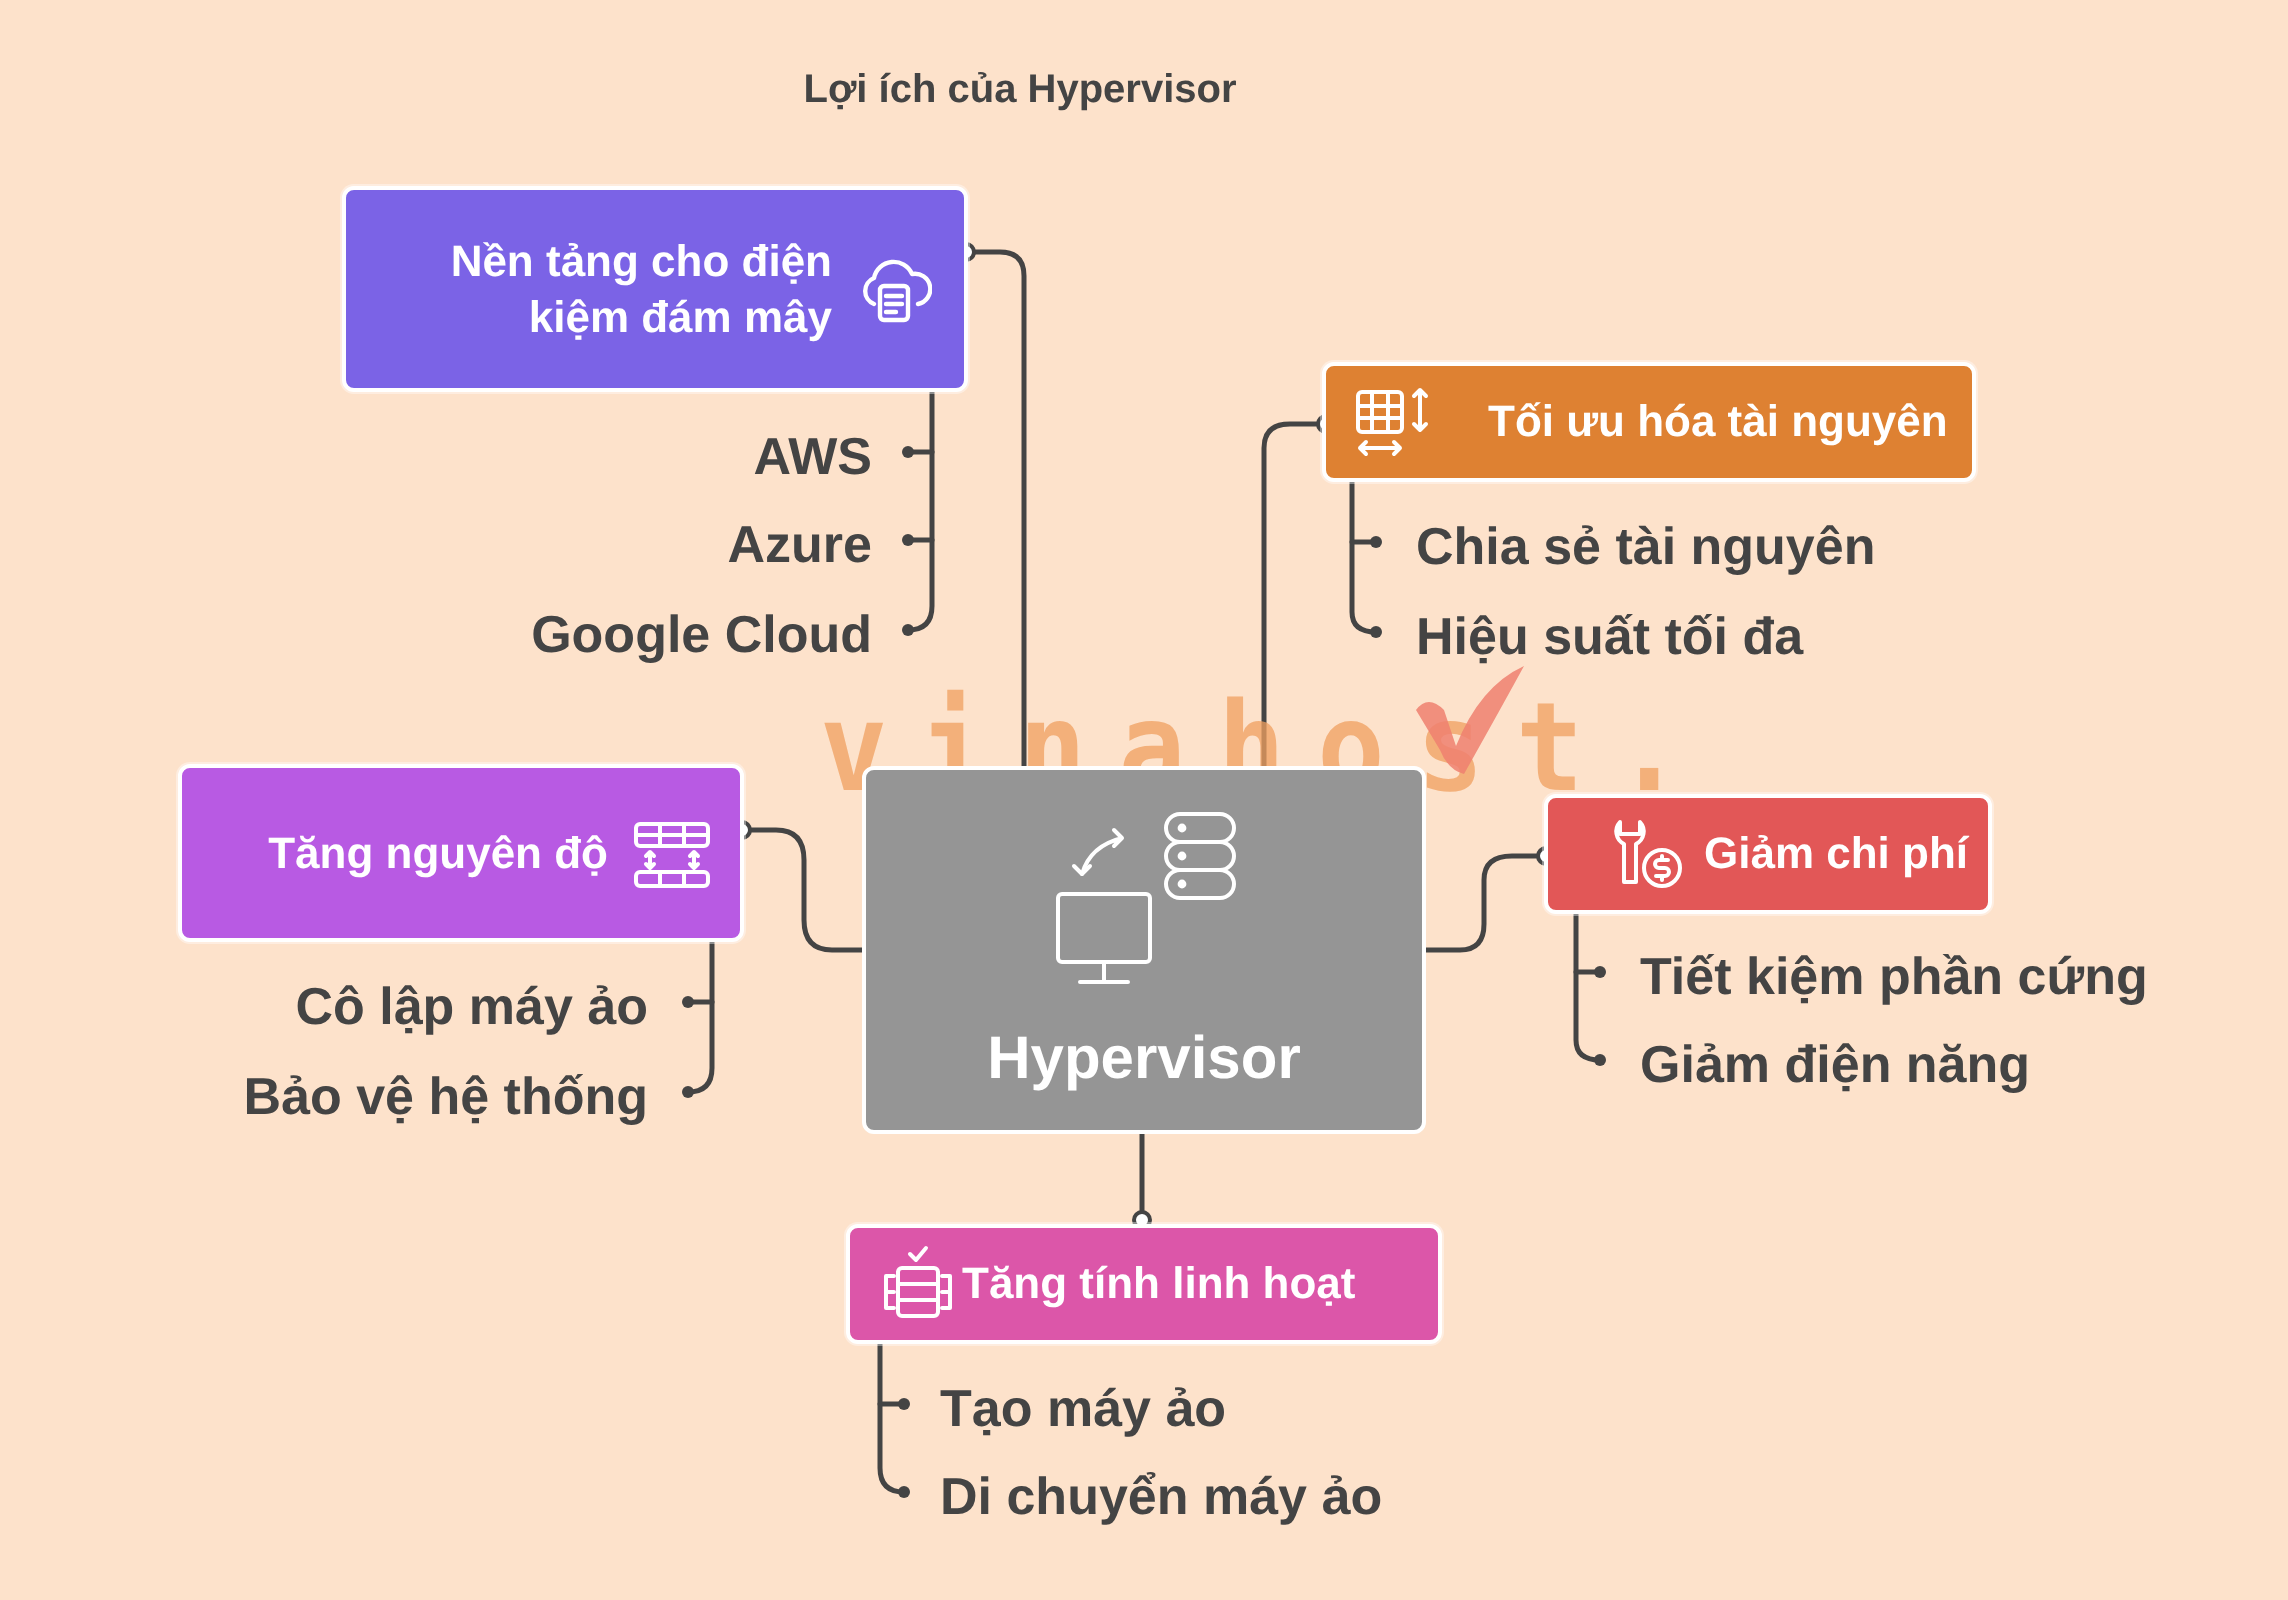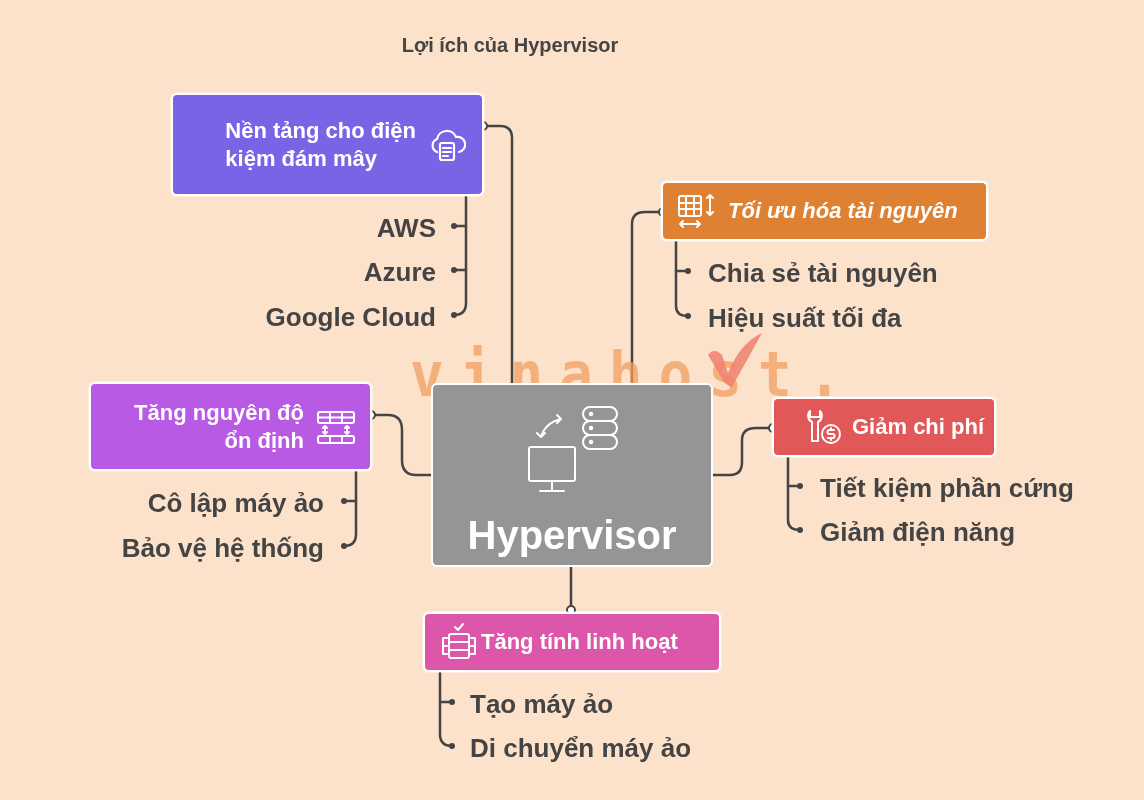--- a/index.html
+++ b/index.html
@@ -27,21 +27,21 @@
     position:absolute; font-size:26px; font-weight:bold; color:#444;
     white-space:nowrap;
   }
   .leaf.r { text-align:right; }
   .center {
     position:absolute; left:431px; top:383px; width:282px; height:184px;
     background:#959595; border:2px solid #fff; border-radius:6px; box-sizing:border-box;
   }
   .center .lbl {
     position:absolute; left:0; right:0; top:128px; text-align:center;
-    color:#fff; font-size:40px; font-weight:bold;
+    color:#fff; font-size:30px; font-weight:bold;
   }
   .watermark {
     position:absolute; left:410px; top:342px; font-size:56px; font-weight:bold;
     letter-spacing:16px; color:#f0a060; opacity:0.75;
     font-family:"DejaVu Sans Mono", monospace; transform:scaleY(1.1);
   }
 </style>
 </head>
 <body>
 
@@ -92,50 +92,49 @@
   <g fill="#fff" stroke="#444" stroke-width="2">
     <circle cx="483" cy="126" r="4"></circle>
     <circle cx="663" cy="212" r="4"></circle>
     <circle cx="371" cy="415" r="4"></circle>
     <circle cx="773" cy="428" r="4"></circle>
     <circle cx="571" cy="610" r="4"></circle>
   </g>
 </svg>
 
 <div class="node" style="left:171px; top:93px; width:313px; height:103px; background:#7b63e6; justify-content:flex-end; padding-right:16px;">
-  <div class="txt" style="text-align:left; margin-right:12px;">
+  <div class="txt" style="text-align:right; margin-right:12px;">
     <div>Nền tảng cho điện</div>
     <div>kiệm đám mây</div>
   </div>
   <svg width="38" height="38" viewBox="0 0 38 38" fill="none" stroke="#fff" stroke-width="2.2" stroke-linecap="round" stroke-linejoin="round">
     <path d="M9 26 A7 7 0 0 1 9 13 A10 10 0 0 1 28 11 A7 7 0 0 1 31 26"></path>
     <rect x="12" y="17" width="14" height="17" rx="2"></rect>
     <path d="M15 22 H23 M15 26 H23 M15 30 H20"></path>
   </svg>
 </div>
 <div class="leaf r" style="right:708px; top:213px;">AWS</div>
 <div class="leaf r" style="right:708px; top:257px;">Azure</div>
 <div class="leaf r" style="right:708px; top:302px;">Google Cloud</div>
 
 <div class="node" style="left:661px; top:181px; width:327px; height:60px; background:#de8132; padding-left:14px;">
   <svg width="40" height="38" viewBox="0 0 40 38" fill="none" stroke="#fff" stroke-width="2" stroke-linecap="round" stroke-linejoin="round">
     <rect x="2" y="4" width="22" height="20" rx="2"></rect>
     <path d="M2 11 H24 M2 17 H24 M9 4 V24 M17 4 V24"></path>
     <path d="M33 3 V23 M30 6 L33 3 L36 6 M30 20 L33 23 L36 20"></path>
     <path d="M3 32 H23 M6 29 L3 32 L6 35 M20 29 L23 32 L20 35"></path>
   </svg>
-  <span class="txt" style="margin-left:11px;font-style:italic;">Tối ưu hóa tài nguyên</span>
+  <span class="txt" style="margin-left:27px;">Tối ưu hóa tài nguyên</span>
 </div>
 <div class="leaf" style="left:708px; top:258px;">Chia sẻ tài nguyên</div>
 <div class="leaf" style="left:708px; top:303px;">Hiệu suất tối đa</div>
 
 <div class="node" style="left:89px; top:382px; width:283px; height:89px; background:#b85ae3; justify-content:flex-end; padding-right:14px;">
   <div class="txt" style="text-align:right; margin-right:12px;">
     <div>Tăng nguyên độ</div>
-    <div>ổn định</div>
   </div>
   <svg width="40" height="40" viewBox="0 0 40 40" fill="none" stroke="#fff" stroke-width="2" stroke-linecap="round" stroke-linejoin="round">
     <rect x="2" y="5" width="36" height="11" rx="2"></rect>
     <path d="M2 10.5 H38 M14 5 V16 M26 5 V16"></path>
     <path d="M9 19 V27 M7 21 L9 19 L11 21 M7 25 L9 27 L11 25"></path>
     <path d="M31 19 V27 M29 21 L31 19 L33 21 M29 25 L31 27 L33 25"></path>
     <rect x="2" y="29" width="36" height="7" rx="2"></rect>
     <path d="M14 29 V36 M26 29 V36"></path>
   </svg>
 </div>

